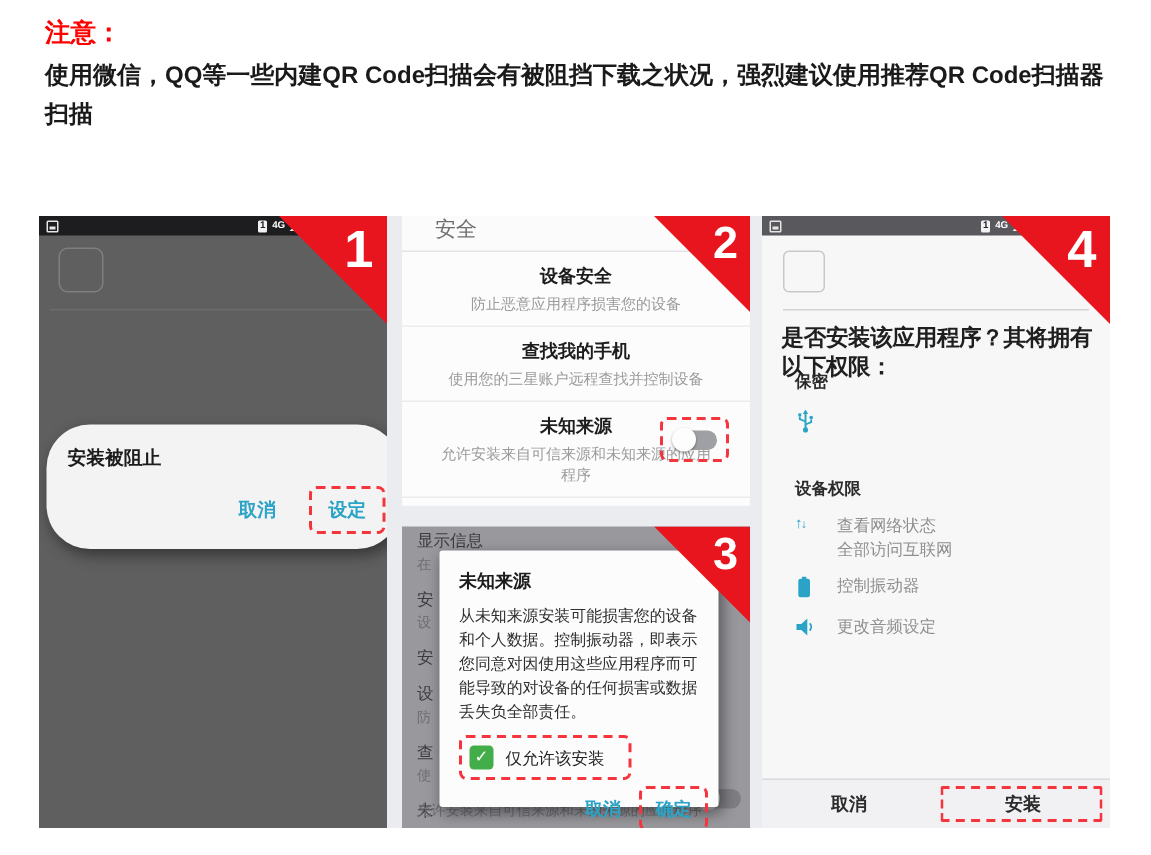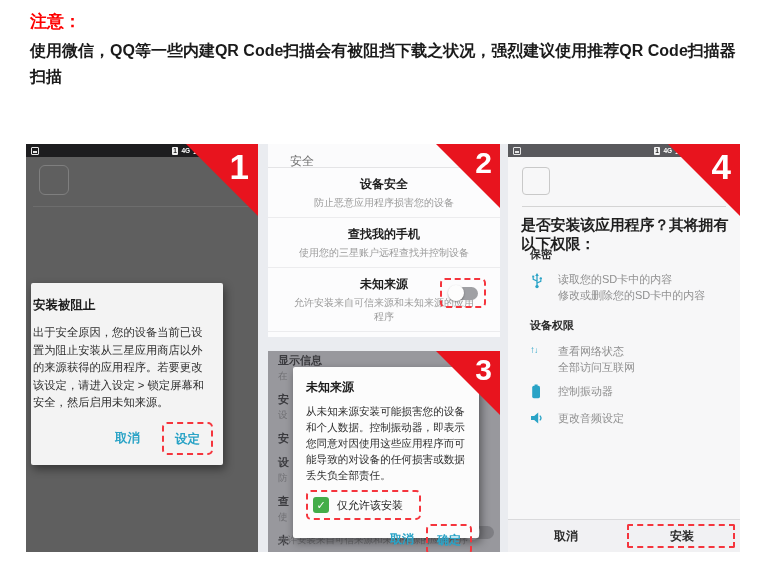--- a/index.html
+++ b/index.html
@@ -53,44 +53,44 @@
   
   .dialog { position:absolute; background:#f3f3f3; border-radius:2px;
             box-shadow:2px 4px 10px rgba(0,0,0,.45); z-index:20; }
   .dlg-title { font-size:12.5px; font-weight:bold; color:#1c1c1c; }
   .dlg-body  { font-size:11.3px; color:#2e2e2e; line-height:1.55; margin-top:10px; }
   .dlg-btns  { display:flex; justify-content:flex-end; align-items:center; }
   .dlg-btn   { color:#2aa3c6; font-size:12.5px; font-weight:bold; cursor:pointer; }
 
   .red-dash { border:2px dashed #f5353d; border-radius:5px; }
 
-  .p1-dialog { left:5px; top:139px; width:192px; padding:14px 14px 10px 2px; }
+  .p1-dialog { left:5px; top:139px; width:236px; padding:14px 14px 10px 14px;border-radius:29px; }
   .p1-dialog .dlg-btns { margin-top:10px; }
   .p1-btn-cancel { margin-right:22px; }
   .p1-confirm-box { padding:5px 11px; margin-right:-4px; }
 
   
-  .p2-header { position:absolute; left:22px; top:9px; font-size:12px; color:#6f6f6f; }
+  .p2-header { position:absolute; left:22px; top:0; font-size:14px; color:#6f6f6f; }
   .p2-hdr-div { position:absolute; left:0; right:0; top:23px; height:1px; background:#e4e4e6; }
   .p2-list { position:absolute; left:0; right:0; top:24px; background:#fcfcfd; }
   .p2-item { position:relative; padding:8px 22px 7px 22px; border-bottom:1px solid #ececee;text-align:center; }
   .p2-item:last-child { border-bottom:none; }
   .p2-title { font-size:12px; color:#1d1d1d; font-weight:bold; }
   .p2-sub { font-size:10px; color:#9b9b9b; margin-top:3px; }
 
   .toggle { position:relative; width:30px; height:16px; }
   .tg-track { position:absolute; right:0; top:2px; width:25px; height:13px; border-radius:7px; background:#9fa0a4; }
   .tg-thumb { position:absolute; left:0; top:0; width:16px; height:16px; border-radius:50%;
               background:#fdfdfd; box-shadow:0 1px 2px rgba(0,0,0,.35); }
   .p2-toggle-wrap { position:absolute; right:14px; top:10px; padding:5px 6px; }
 
   
   .p3-bg { position:absolute; left:10px; top:2px; right:0; color:#5e5e62; }
   .p3-bg-item { margin-bottom:9px; }
-  .p3-bg-t { font-size:11px; font-weight:bold; color:#3c3c40; white-space:nowrap; }
+  .p3-bg-t { font-size:11px; font-weight:normal; color:#3c3c40; white-space:nowrap; }
   .p3-bg-s { font-size:9.5px; color:#6f6f73; margin-top:2px; white-space:nowrap; }
   .p3-bg-footer { position:absolute; left:10px; bottom:5px; font-size:9.5px; color:#6f6f73; white-space:nowrap; }
   .p3-dim-toggle { position:absolute; right:6px; bottom:12px; }
   .p3-dim-toggle .tg-track { background:#7e7e83; }
   .p3-dim-toggle .tg-thumb { background:#bcbcc0; box-shadow:none; }
 
   .p3-dialog { left:25px; top:16px; width:186px; height:171px; background:#fcfcfc; padding:12px 13px 8px 13px; }
   .p3-dialog .dlg-title { font-size:12px; }
   .p3-dialog .dlg-body { font-size:10.6px; margin-top:8px; line-height:1.5; }
   .p3-check-row { display:inline-flex; align-items:center; margin-top:7px; padding:5px 16px 5px 5px; }
@@ -134,21 +134,20 @@
           <span class="sb-net">4G</span>
           <span class="sb-sig"></span>
           <span class="sb-batt">7</span>
         </span>
       </div>
       <div class="ghost-ic p1-ghost"></div>
       <div class="divider p1-div"></div>
 
       <div class="dialog p1-dialog">
         <div class="dlg-title">安装被阻止</div>
-        <div class="dlg-body">出于安全原因，您的设备当前已设置为阻止安装从三星应用商店以外的来源获得的应用程序。若要更改该设定，请进入设定 &gt; 锁定屏幕和安全，然后启用未知来源。</div>
         <div class="dlg-btns">
           <span class="dlg-btn p1-btn-cancel">取消</span>
           <span class="red-dash p1-confirm-box">
             <span class="dlg-btn">设定</span>
           </span>
         </div>
       </div>
 
       <div class="corner"></div>
       <div class="step-num">1</div>
@@ -256,24 +255,20 @@
         <span class="p4-ic">
           <svg width="14" height="17" viewBox="0 0 14 17">
             <circle cx="7" cy="14.6" r="1.7" fill="#2aa3c6"></circle>
             <path d="M7 14 V3" stroke="#2aa3c6" stroke-width="1.3" fill="none"></path>
             <path d="M7 1 L5.2 4 H8.8 Z" fill="#2aa3c6"></path>
             <path d="M7 9 L3.2 7.4 V5.6 M7 11 L10.8 9.4 V7.6" stroke="#2aa3c6" stroke-width="1.2" fill="none"></path>
             <rect x="2.2" y="3.6" width="2" height="2" fill="#2aa3c6"></rect>
             <circle cx="10.8" cy="6.4" r="1.2" fill="#2aa3c6"></circle>
           </svg>
         </span>
-        <div class="p4-lines">
-          <div>读取您的SD卡中的内容</div>
-          <div>修改或删除您的SD卡中的内容</div>
-        </div>
       </div>
 
       <div class="p4-sec" style="top:174px;">设备权限</div>
 
       <div class="p4-row" style="top:199px;">
         <span class="p4-ic net-arrows"><span>↑</span><span style="font-size:8px;">↓</span></span>
         <div class="p4-lines">
           <div>查看网络状态</div>
           <div>全部访问互联网</div>
         </div>

